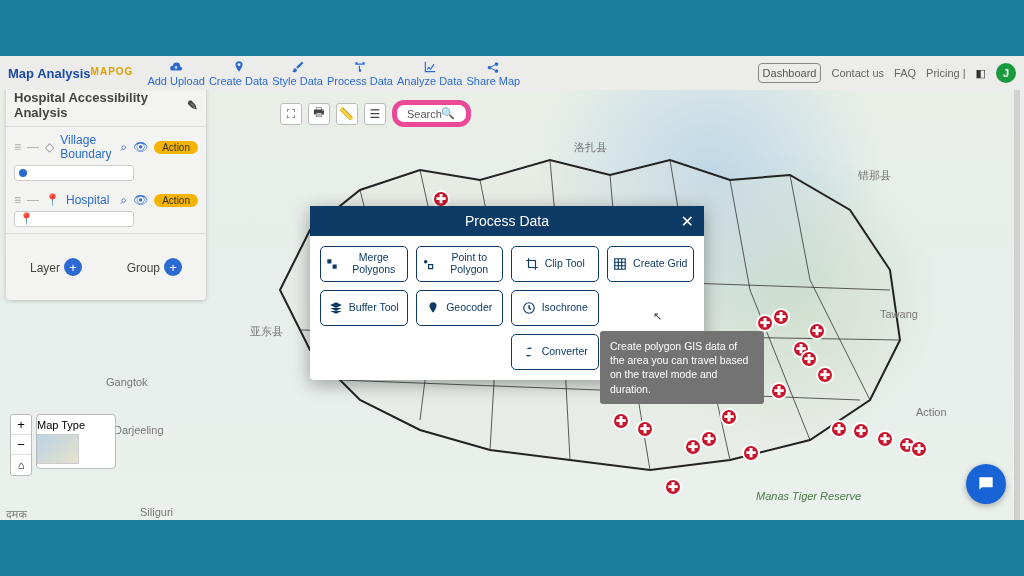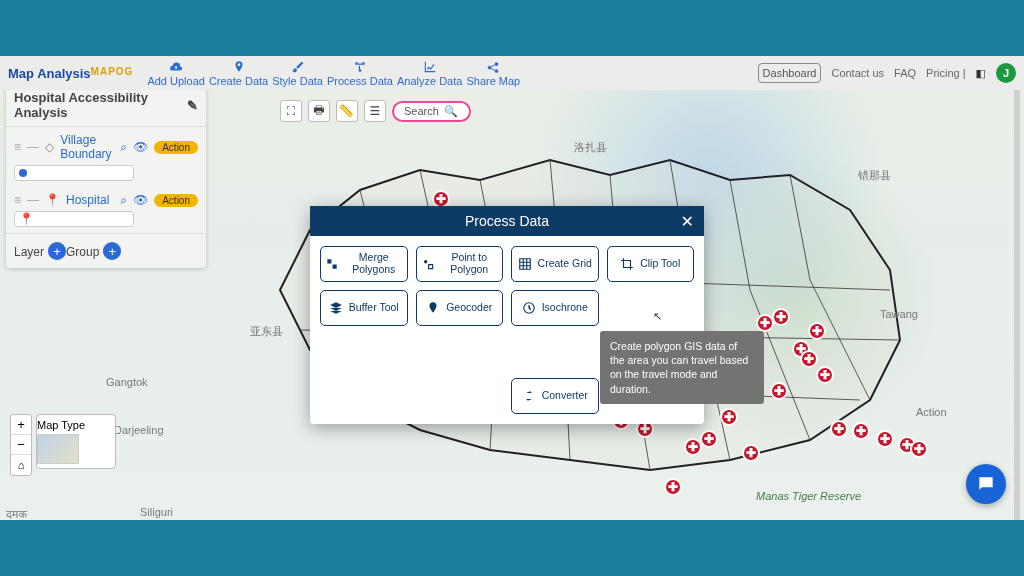--- a/index.html
+++ b/index.html
@@ -35,51 +35,51 @@
   .outline svg { width: 100%; height: 100%; }
   .hospital { position: absolute; width: 18px; height: 18px; border-radius: 50%; background: #c7172d; border: 2px solid #fff; display: flex; align-items: center; justify-content: center; color: #fff; font-size: 12px; font-weight: bold; }
   .hospital::after { content: "✚"; }
 
   
   .mlabel { position: absolute; font-size: 11px; color: #777; }
 
   
   .quickbar { position: absolute; left: 280px; top: 44px; display: flex; gap: 6px; align-items: center; z-index: 30; }
   .qbtn { width: 22px; height: 22px; border: 1px solid #bbb; border-radius: 3px; background: #fff; display: flex; align-items: center; justify-content: center; font-size: 12px; cursor: pointer; color:#444; }
-  .search { border: 2px solid #ec4899; border-radius: 12px; background: #fff; padding: 2px 10px; font-size: 11px; display: flex; align-items: center; gap: 6px; color:#555; }
+  .search { border: 5px solid #ec4899; border-radius: 12px; background: #fff; padding: 2px 10px; font-size: 11px; display: flex; align-items: center; color:#555; }
 
   
   .panel { position: absolute; left: 6px; top: 28px; width: 200px; background: #f3f3f1; border-radius: 4px; box-shadow: 0 1px 4px rgba(0,0,0,0.2); z-index: 25; font-size: 12px; color: #444; }
   .panel-hd { padding: 6px 8px; font-weight: bold; font-size: 13px; display: flex; align-items: center; justify-content: space-between; border-bottom: 1px solid #ddd; }
   .layer { padding: 6px 8px; }
   .lrow { display: flex; align-items: center; gap: 6px; }
   .lname { color: #2b6bd1; flex: 1; font-size: 12px; }
   .eye { color: #2b6bd1; font-size: 12px; cursor: pointer; }
   .action { background: #f5b400; border-radius: 10px; padding: 1px 8px; font-size: 10px; color: #333; cursor: pointer; }
   .swatch { width: 120px; height: 16px; background: #fff; border: 1px solid #ccc; border-radius: 3px; margin-top: 4px; display: flex; align-items: center; padding-left: 4px; }
   .dot { width: 8px; height: 8px; border-radius: 50%; background: #2b6bd1; }
   .teal { color: #17b3c9; }
-  .panel-ft { display: flex; justify-content: flex-start; padding: 8px; border-top: 1px solid #ddd; align-items: center; }
+  .panel-ft { display: flex; justify-content: space-between; padding: 24px; border-top: 1px solid #ddd; align-items: center; }
   .addcircle { width: 18px; height: 18px; border-radius: 50%; background: #2b6bd1; color: #fff; display: inline-flex; align-items: center; justify-content: center; font-size: 13px; margin-left: 4px; cursor: pointer; }
 
   
   .zoom { position: absolute; left: 10px; top: 358px; width: 22px; background: #fff; border: 1px solid #bbb; border-radius: 3px; display: flex; flex-direction: column; z-index: 20; }
   .zoom div { height: 20px; display: flex; align-items: center; justify-content: center; border-bottom: 1px solid #ddd; font-size: 13px; cursor: pointer; }
   .zoom div:last-child { border-bottom: none; font-size: 11px; }
   .maptype { position: absolute; left: 36px; top: 358px; background: #fff; border: 1px solid #bbb; border-radius: 4px; padding: 4px 0; font-size: 11px; z-index: 20; width: 80px; }
   .maptype .thumb { width: 42px; height: 30px; background: linear-gradient(135deg,#bcd4e6,#e6e0c9); border: 1px solid #ccc; margin-top: 3px; }
 
   
   .modal { position: absolute; left: 310px; top: 150px; width: 394px; background: #fff; border-radius: 4px; box-shadow: 0 4px 18px rgba(0,0,0,0.35); z-index: 60; overflow: visible; }
   .modal-hd { background: #0e3a66; color: #fff; padding: 7px 12px; display: flex; justify-content: center; align-items: center; position: relative; font-size: 14px; }
   .modal-hd .close { position: absolute; right: 10px; top: 6px; cursor: pointer; font-size: 16px; }
   .modal-body { padding: 10px; display: grid; grid-template-columns: repeat(4, 1fr); gap: 8px; }
   .tool { border: 1.5px solid #0e3a66; border-radius: 5px; height: 36px; display: flex; align-items: center; justify-content: center; gap: 6px; font-size: 10.5px; color: #0e3a66; padding: 0 4px; cursor: pointer; text-align: center; line-height: 1.1; }
   .tool svg { flex-shrink: 0; }
-  .tool.offset { grid-column: 3 / 4; margin-top: 44px; }
+  .tool.offset { grid-column: 3 / 4; }
   .tooltip { position: absolute; left: 600px; top: 275px; width: 164px; background: #737373; color: #fff; font-size: 10.5px; padding: 8px 10px; border-radius: 3px; z-index: 70; line-height: 1.35; }
   .cursor { position: absolute; left: 653px; top: 254px; z-index: 80; font-size: 11px; color:#333; }
 
   
   .chat { position: absolute; right: 18px; bottom: 16px; width: 40px; height: 40px; border-radius: 50%; background: #1863d6; display: flex; align-items: center; justify-content: center; z-index: 50; box-shadow: 0 2px 6px rgba(0,0,0,0.3); cursor: pointer; }
   .chat svg { width: 20px; height: 20px; fill: #fff; }
 
   .bot-outer { height: 56px; background:#1b7f9b; }
 </style>
 </head>
@@ -273,29 +273,29 @@
           </div>
         <div class="tool">
             <svg width="14" height="14" viewBox="0 0 24 24">
               <circle cx="8" cy="8" r="3" fill="currentColor"></circle>
               <path fill="none" stroke="currentColor" stroke-width="2" d="M13 13h7v7h-7z"></path>
             </svg>
             <span>Point to Polygon</span>
           </div>
         <div class="tool">
             <svg width="14" height="14" viewBox="0 0 24 24">
+              <path fill="none" stroke="currentColor" stroke-width="2" d="M6 2v16h16M2 6h16v16"></path>
+            </svg>
+            <span>Clip Tool</span>
+          </div>
+        <div class="tool">
+            <svg width="14" height="14" viewBox="0 0 24 24">
               <path fill="none" stroke="currentColor" stroke-width="2" d="M3 3h18v18H3zM9 3v18M15 3v18M3 9h18M3 15h18"></path>
             </svg>
             <span>Create Grid</span>
-          </div>
-        <div class="tool">
-            <svg width="14" height="14" viewBox="0 0 24 24">
-              <path fill="none" stroke="currentColor" stroke-width="2" d="M6 2v16h16M2 6h16v16"></path>
-            </svg>
-            <span>Clip Tool</span>
           </div>
         <div class="tool">
             <svg width="14" height="14" viewBox="0 0 24 24">
               <path fill="currentColor" d="M12 2 2 7l10 5 10-5zM2 12l10 5 10-5M2 17l10 5 10-5"></path>
             </svg>
             <span>Buffer Tool</span>
           </div>
         <div class="tool">
             <svg width="14" height="14" viewBox="0 0 24 24">
               <path fill="currentColor" d="M12 2a6 6 0 0 0-6 6c0 4.5 6 12 6 12s6-7.5 6-12a6 6 0 0 0-6-6z"></path>

